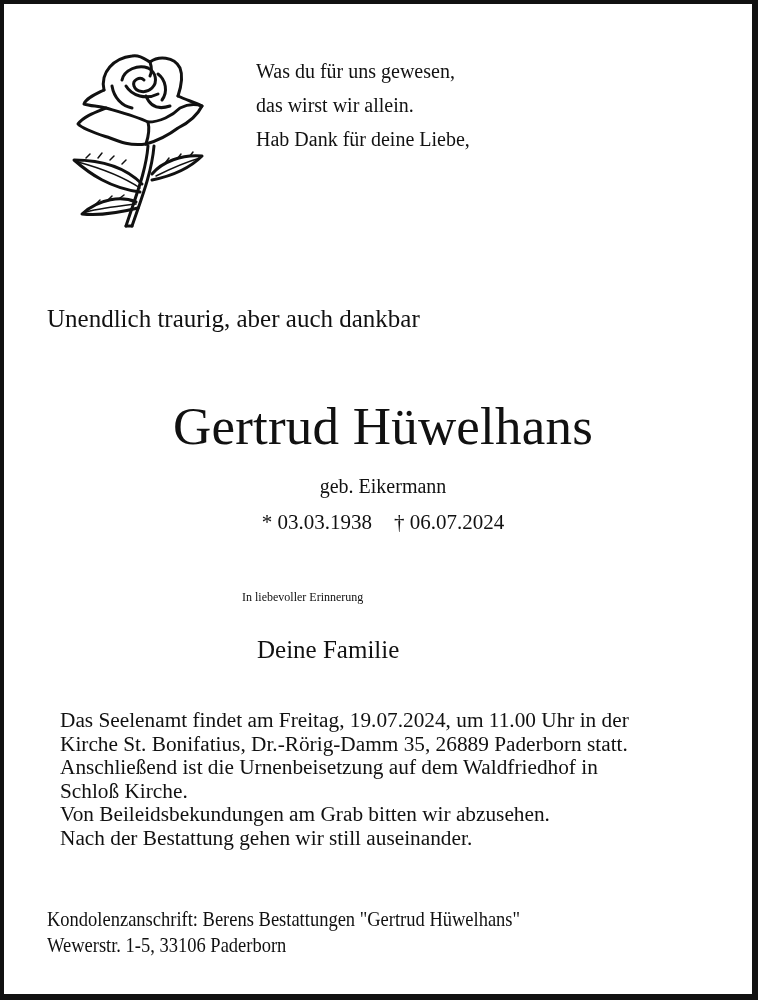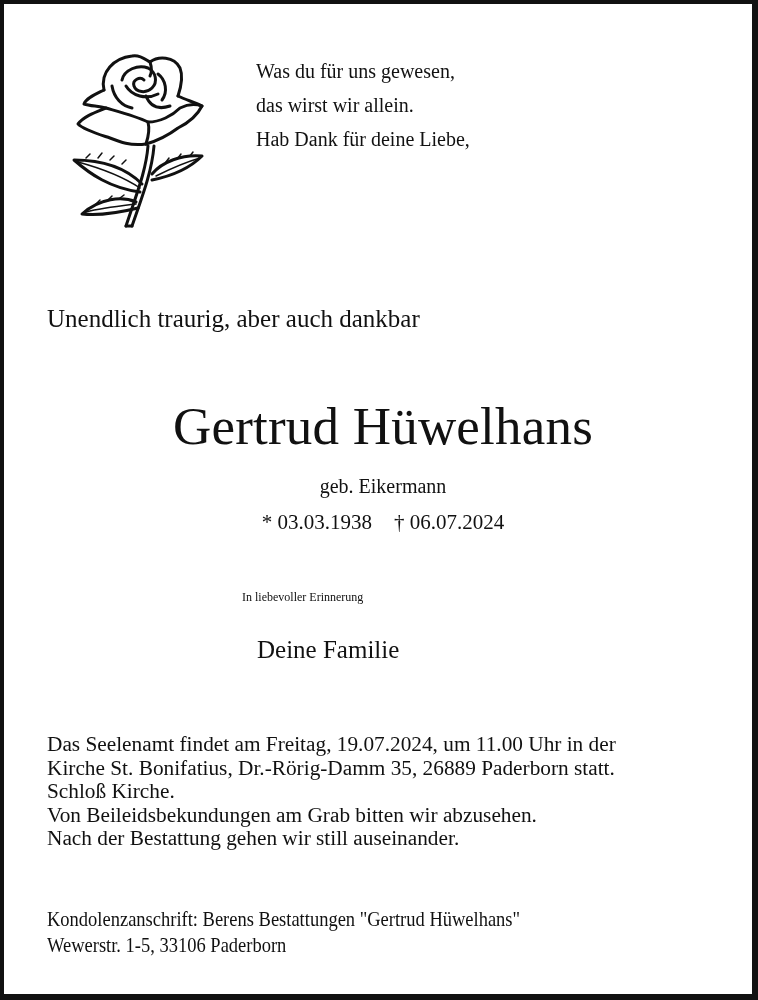--- a/index.html
+++ b/index.html
@@ -25,21 +25,21 @@
     .intro { left: 43px; top: 302px; font-size: 25px; line-height: 25px; }
 
     .name { left: 0; width: 758px; text-align: center; top: 390px; font-size: 53px; line-height: 64px; letter-spacing: 0.2px; }
     .maiden { left: 0; width: 758px; text-align: center; top: 469px; font-size: 20px; line-height: 26px; }
     .dates { left: 0; width: 758px; text-align: center; top: 504px; font-size: 21px; line-height: 28px; }
     .dates .gap { display: inline-block; width: 22px; }
 
     .memory { left: 238px; top: 580px; font-size: 12px; line-height: 26px; }
     .family { left: 253px; top: 614px; font-size: 25px; line-height: 32px; margin-top: 16px; }
 
-    .service { left: 43px; top: 705px; font-size: 21.3px; line-height: 23.6px; margin-top: 24px; }
+    .service { left: 56px; top: 705px; font-size: 21.3px; line-height: 23.6px; }
 
     .condolence { left: 43px; top: 902px; font-size: 21.5px; line-height: 26px; transform: scaleX(0.86); transform-origin: left top; }
   </style>
 </head>
 <body>
 
 <div class="frame">
 
   <svg class="rose" viewBox="0 0 140 180" fill="none" stroke="#111" stroke-width="3" stroke-linecap="round" stroke-linejoin="round">
 
@@ -90,20 +90,21 @@
   <div class="abs serif dates">
     <span>* 03.03.1938</span><span class="gap"></span><span>† 06.07.2024</span>
   </div>
 
   <div class="abs serif memory">In liebevoller Erinnerung</div>
   <div class="abs serif family">Deine Familie</div>
 
   <div class="abs serif service">
     <div>Das Seelenamt findet am Freitag, 19.07.2024, um 11.00 Uhr in der</div>
     <div>Kirche St. Bonifatius, Dr.-Rörig-Damm 35, 26889 Paderborn statt.</div>
+    <div>Anschließend ist die Urnenbeisetzung auf dem Waldfriedhof in</div>
     <div>Schloß Kirche.</div>
     <div>Von Beileidsbekundungen am Grab bitten wir abzusehen.</div>
     <div>Nach der Bestattung gehen wir still auseinander.</div>
   </div>
 
   <div class="abs serif condolence">
     <div>Kondolenzanschrift: Berens Bestattungen "Gertrud Hüwelhans"</div>
     <div>Wewerstr. 1-5, 33106 Paderborn</div>
   </div>
 

